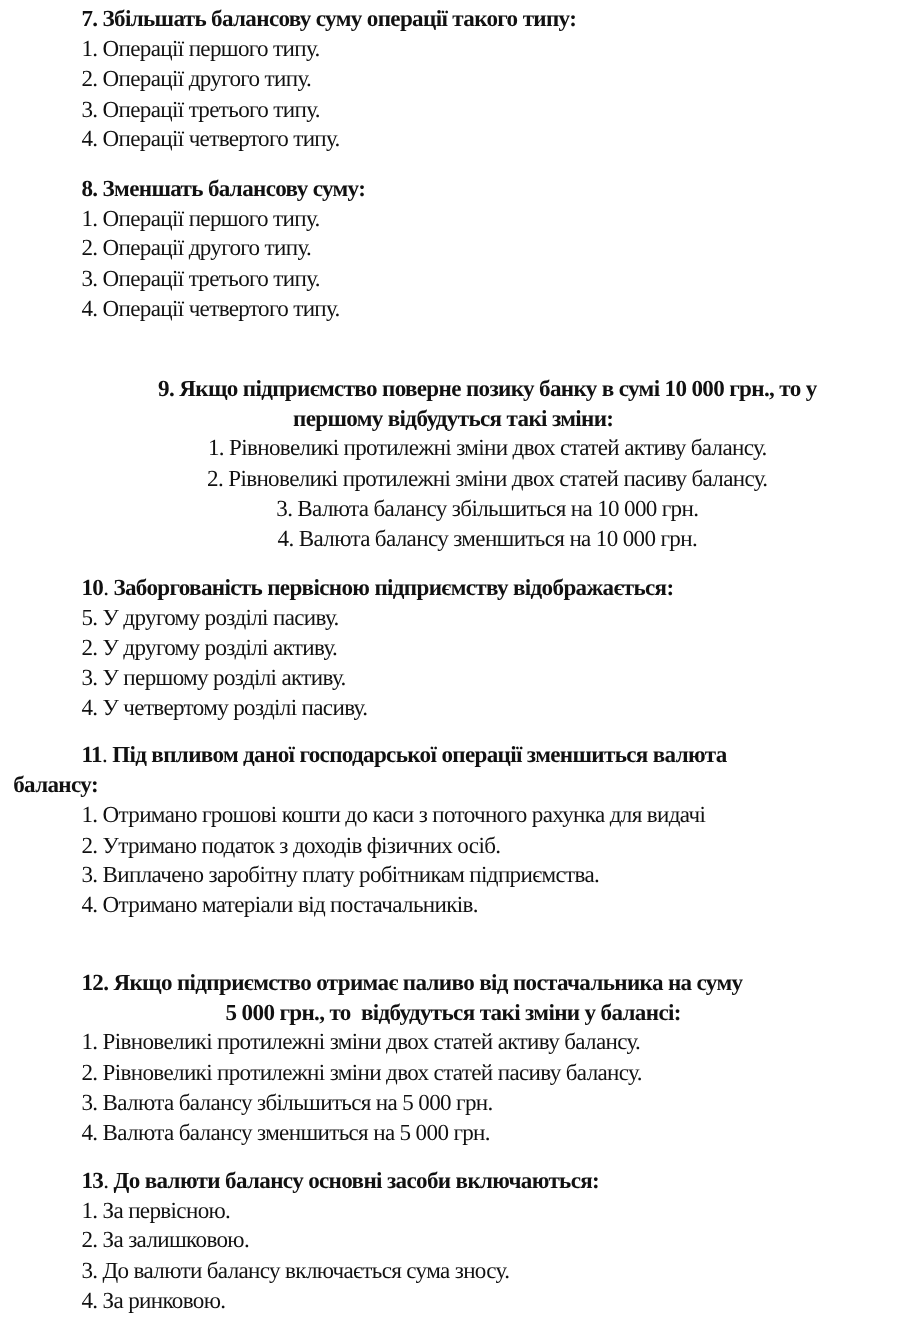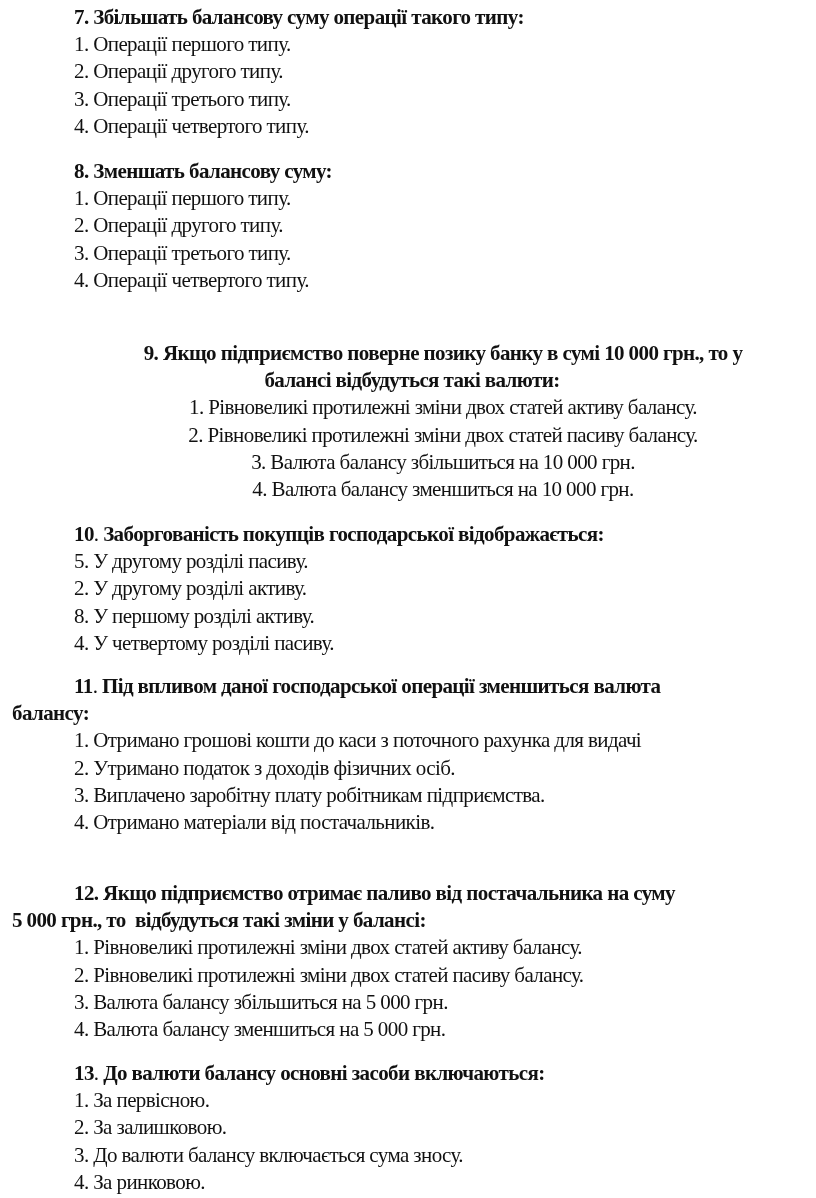--- a/index.html
+++ b/index.html
@@ -62,56 +62,56 @@
     <div class="line indent">2. Операції другого типу.</div>
     <div class="line indent">3. Операції третього типу.</div>
     <div class="line indent">4. Операції четвертого типу.</div>
   </div>
 
   <div class="q" style="top:340px;text-align:center;">
     <div class="line indent bold">
       <span>9.</span>
       <span>Якщо підприємство поверне позику банку в сумі 10 000 грн., то у</span>
     </div>
-    <div class="line bold">балансі відбудуться такі валюти:</div>
+    <div class="line bold">першому відбудуться такі зміни:</div>
     <div class="line indent">1. Рівновеликі протилежні зміни двох статей активу балансу.</div>
     <div class="line indent">2. Рівновеликі протилежні зміни двох статей пасиву балансу.</div>
     <div class="line indent">3. Валюта балансу збільшиться на 10 000 грн.</div>
     <div class="line indent">4. Валюта балансу зменшиться на 10 000 грн.</div>
   </div>
 
   <div class="q" style="top:521px;">
     <div class="line indent bold">
       <span class="num-normal-wrap"><span>10</span><span class="num-normal">.</span></span>
-      <span>Заборгованість покупців господарської відображається:</span>
+      <span>Заборгованість первісною підприємству відображається:</span>
     </div>
     <div class="line indent">5. У другому розділі пасиву.</div>
     <div class="line indent">2. У другому розділі активу.</div>
-    <div class="line indent">8. У першому розділі активу.</div>
+    <div class="line indent">3. У першому розділі активу.</div>
     <div class="line indent">4. У четвертому розділі пасиву.</div>
   </div>
 
   <div class="q" style="top:673px;">
     <div class="line indent bold">
       <span><span>11</span><span class="num-normal">.</span></span>
       <span>Під впливом даної господарської операції зменшиться валюта</span>
     </div>
     <div class="line bold">балансу:</div>
     <div class="line indent">1.  Отримано грошові кошти до каси з поточного рахунка для видачі</div>
     <div class="line indent">2. Утримано податок з доходів фізичних осіб.</div>
     <div class="line indent">3. Виплачено заробітну плату робітникам підприємства.</div>
     <div class="line indent">4. Отримано матеріали від постачальників.</div>
   </div>
 
   <div class="q" style="top:880px;">
     <div class="line indent bold">
       <span>12.</span>
       <span>Якщо підприємство отримає паливо від постачальника на суму</span>
     </div>
-    <div class="line bold" style="white-space:pre;">5 000 грн., то  відбудуться такі зміни у балансі:</div>
+    <div class="line bold" style="white-space:pre;text-align:center;">5 000 грн., то  відбудуться такі зміни у балансі:</div>
     <div class="line indent">1. Рівновеликі протилежні зміни двох статей активу балансу.</div>
     <div class="line indent">2. Рівновеликі протилежні зміни двох статей пасиву балансу.</div>
     <div class="line indent">3. Валюта балансу збільшиться на 5 000 грн.</div>
     <div class="line indent">4. Валюта балансу зменшиться на 5 000 грн.</div>
   </div>
 
   <div class="q" style="top:1060px;">
     <div class="line indent bold">
       <span><span>13</span><span class="num-normal">.</span></span>
       <span>До валюти балансу основні засоби включаються:</span>

